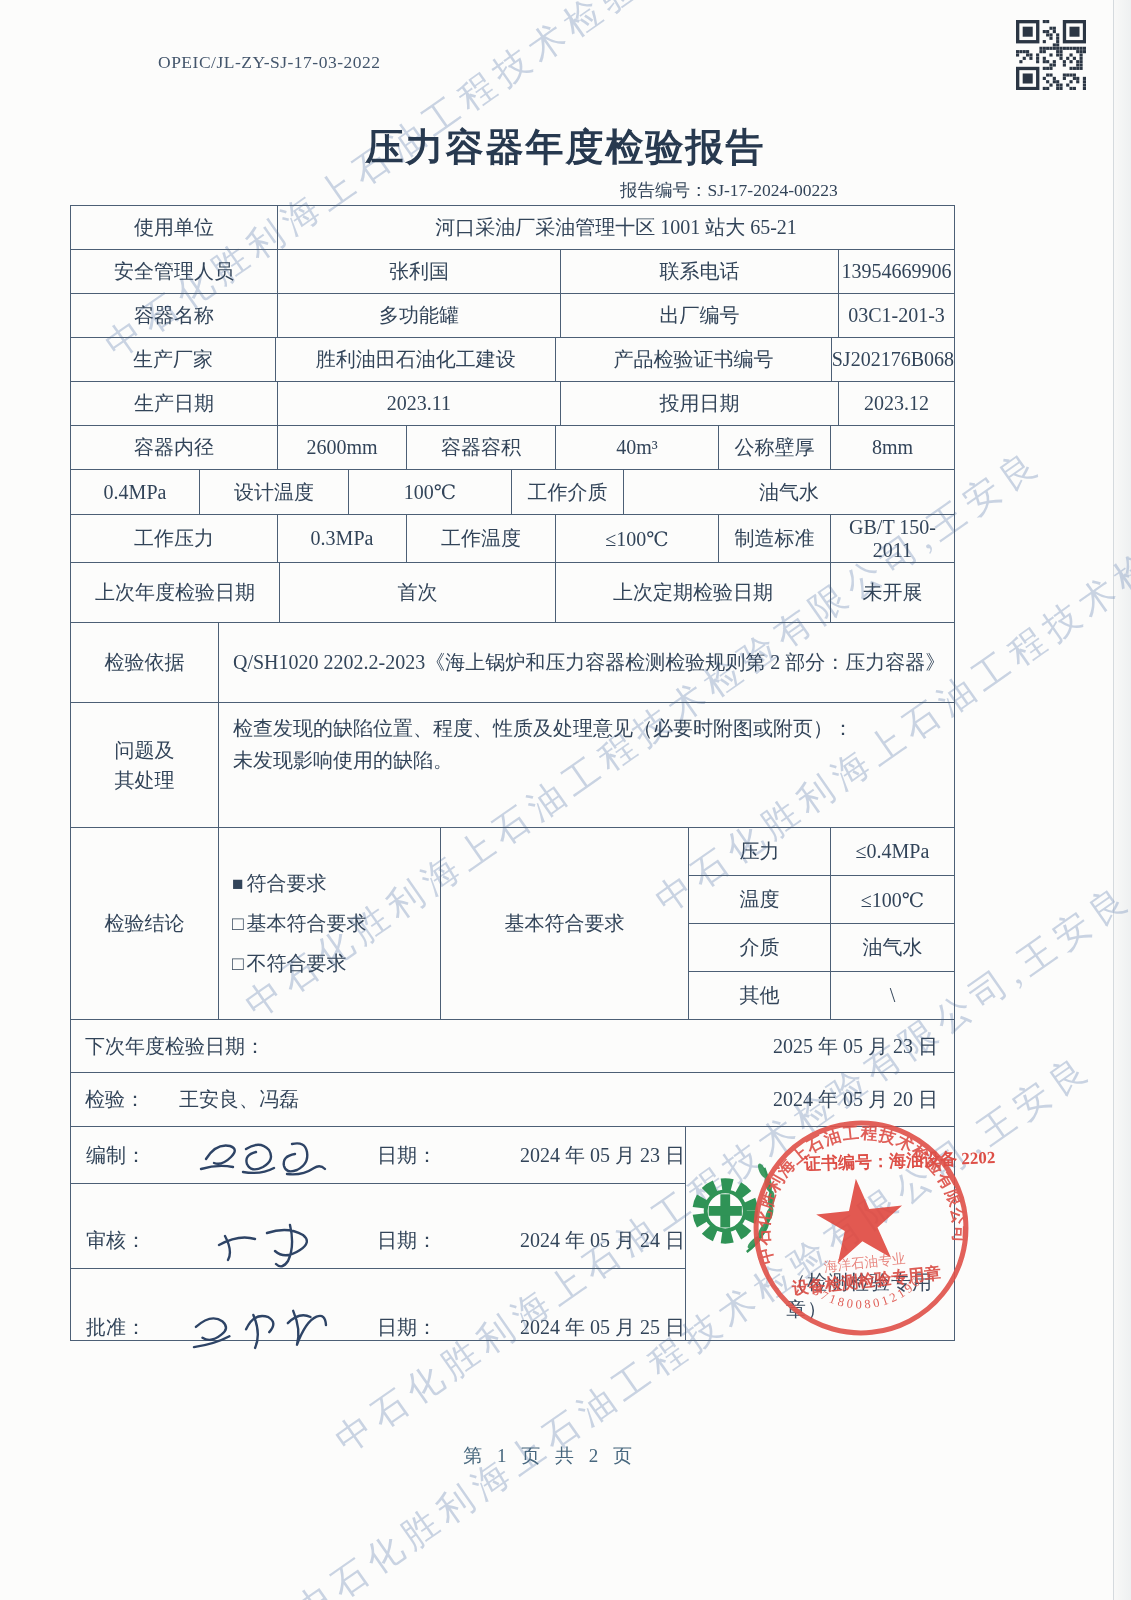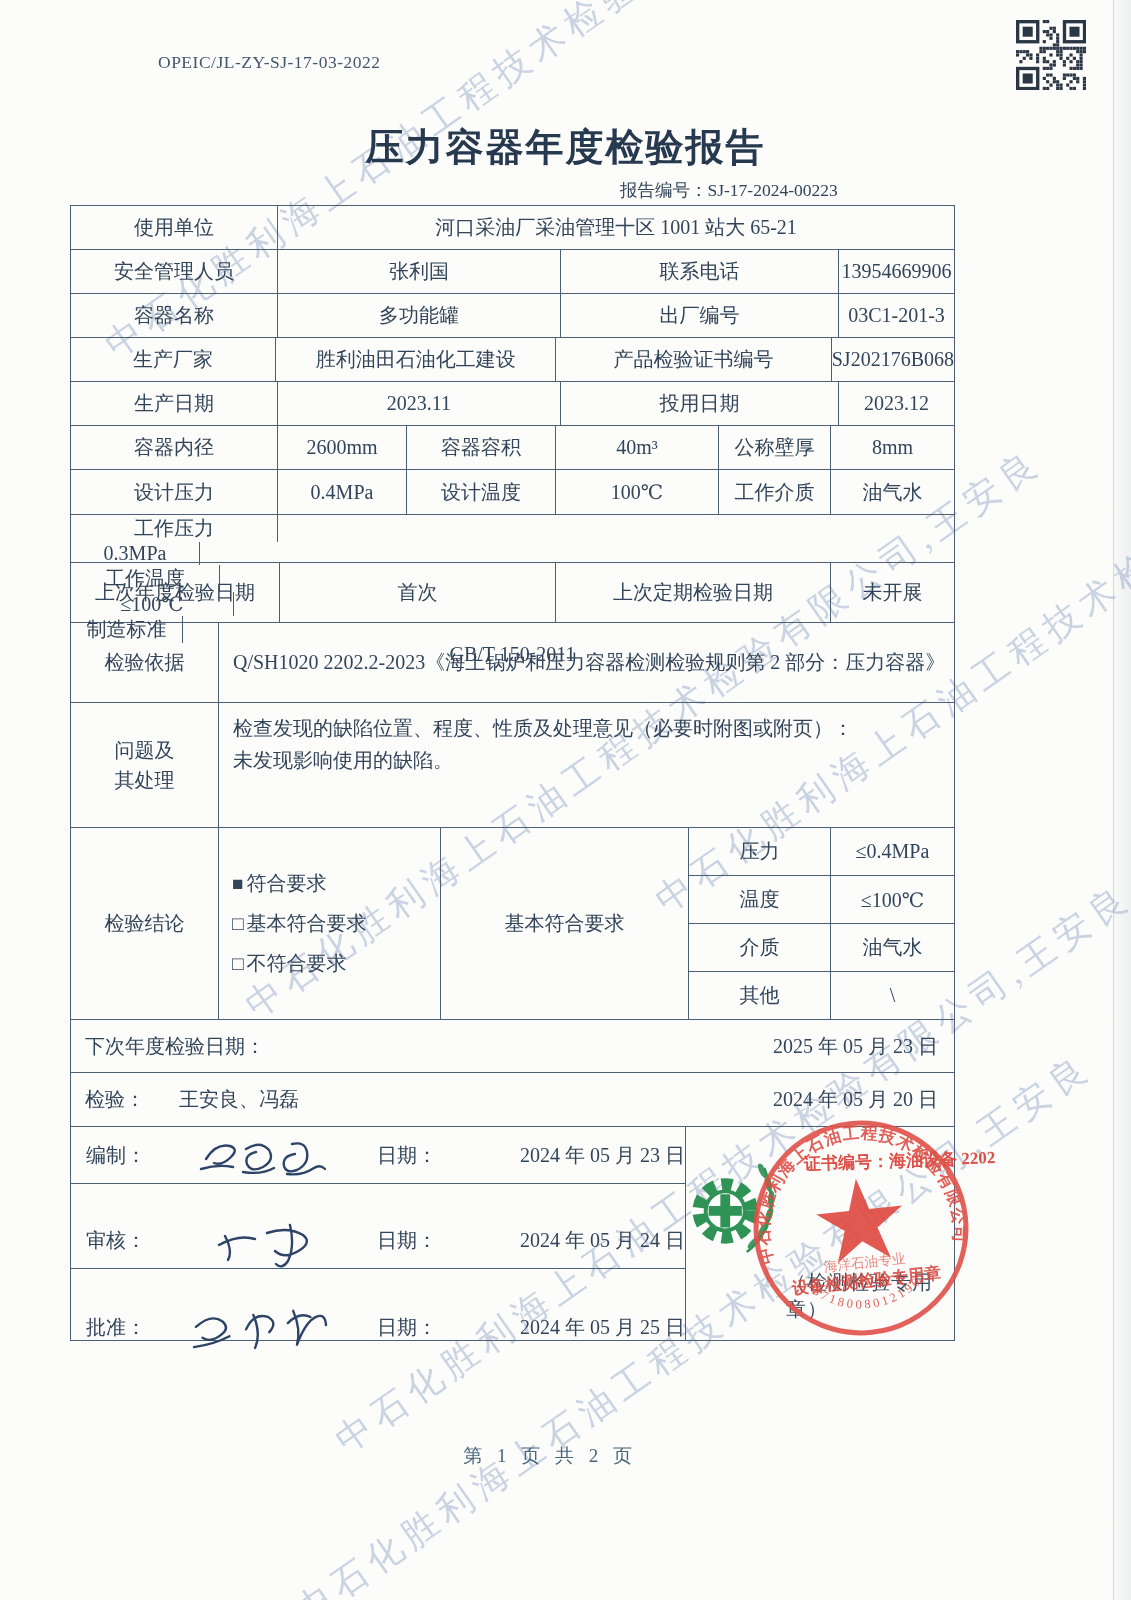--- a/index.html
+++ b/index.html
@@ -34,21 +34,21 @@
     font-size:38px;font-weight:bold;color:#27394f;letter-spacing:2px;z-index:2;}
   .report-no{position:absolute;left:620px;top:178px;font-size:17.5px;color:var(--ink);z-index:2;}
   
   .doctable{position:absolute;left:70px;top:205px;width:885px;z-index:2;
     border:1.6px solid var(--line);font-size:20px;}
   .r{display:flex;border-bottom:1.6px solid var(--line);}
   .r:last-child{border-bottom:none;}
   .c{display:flex;align-items:center;justify-content:center;text-align:center;
      border-right:1.6px solid var(--line);overflow:visible;}
   .c:last-child{border-right:none;}
-  .h44{height:44px;} .h45{height:45px;} .h48{height:48px;flex-direction:column;} .h60{height:60px;}
+  .h44{height:44px;} .h45{height:45px;} .h48{height:48px;} .h60{height:60px;}
   .w207{width:207px;} .w283{width:283px;} .w278{width:278px;} .w172{flex:1;}
   .w129{width:129px;} .w149{width:149px;} .w163{width:163px;} .w112{width:112px;} .w180{flex:1;}
   .w209{width:209px;} .w276{width:276px;} .w275{width:275px;}
   .w148{width:148px;} .wrest{flex:1;}
   .left{justify-content:flex-start;text-align:left;padding-left:14px;}
   
   .r-basis{height:80px;}
   .basis-text{padding-left:14px;padding-right:8px;}
   .r-issues{height:125px;}
   .issues-label{flex-direction:column;line-height:1.5;}
@@ -264,21 +264,20 @@
 
     <div class="r h44">
       <div class="c w207">容器内径</div>
       <div class="c w129">2600mm</div>
       <div class="c w149">容器容积</div>
       <div class="c w163">40m³</div>
       <div class="c w112">公称壁厚</div>
       <div class="c w180">8mm</div>
     </div>
     <div class="r h45">
-      <div class="c w207">设计压力</div>
       <div class="c w129">0.4MPa</div>
       <div class="c w149">设计温度</div>
       <div class="c w163">100℃</div>
       <div class="c w112">工作介质</div>
       <div class="c w180">油气水</div>
     </div>
     <div class="r h48">
       <div class="c w207">工作压力</div>
       <div class="c w129">0.3MPa</div>
       <div class="c w149">工作温度</div>

